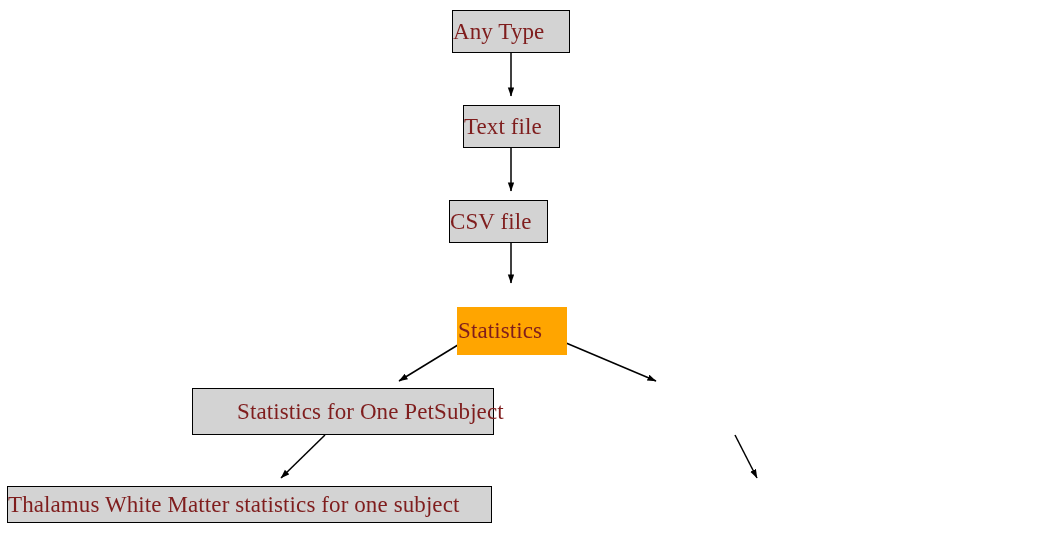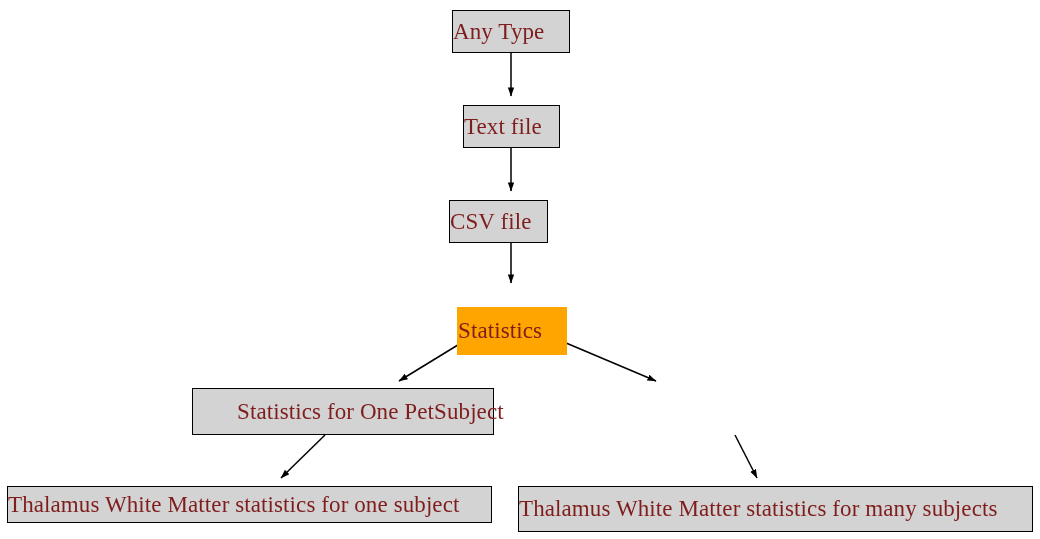--- a/index.html
+++ b/index.html
@@ -90,17 +90,14 @@
 
   <div class="node" style="left:192px; top:388px; width:302px; height:47px;padding-left:44px;">
     <span class="node-label">Statistics for One PetSubject</span>
   </div>
 
 
   <div class="node" style="left:7px; top:486px; width:485px; height:37px;">
     <span class="node-label">Thalamus White Matter statistics for one subject</span>
   </div>
 
-  <div class="node" style="left:518px; top:486px; width:515px; height:46px;">
-    <span class="node-label">Thalamus White Matter statistics for many subjects</span>
-  </div>
 
 </div>
 
 </body></html>

